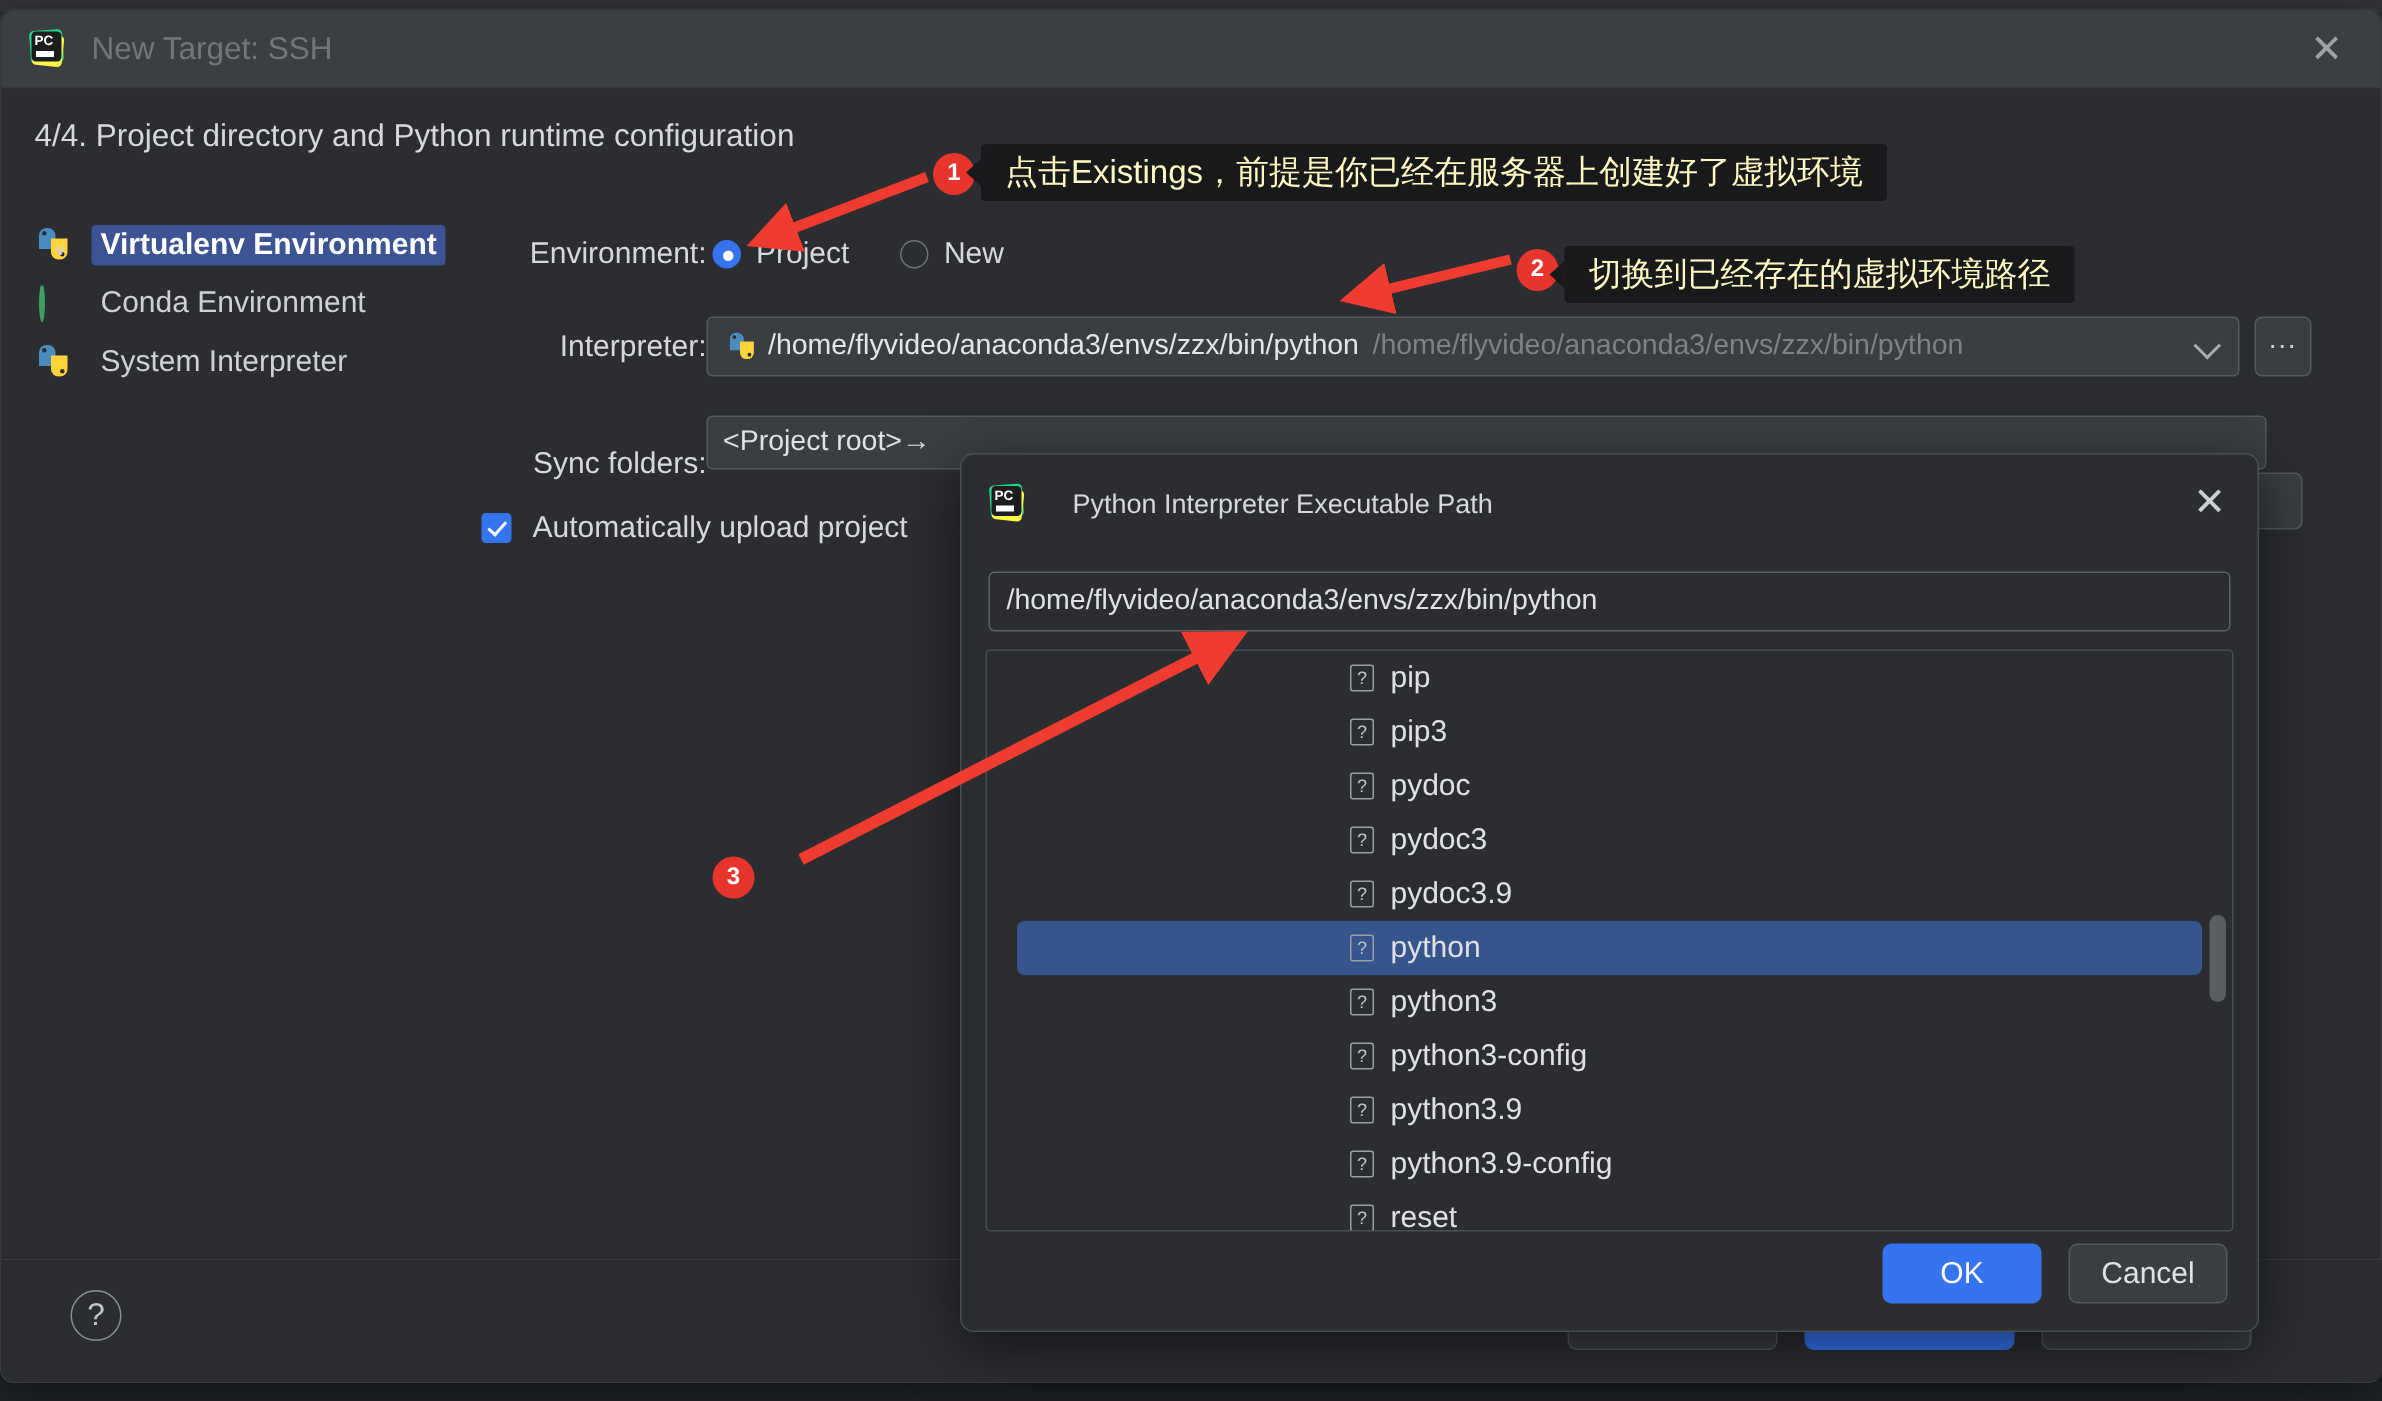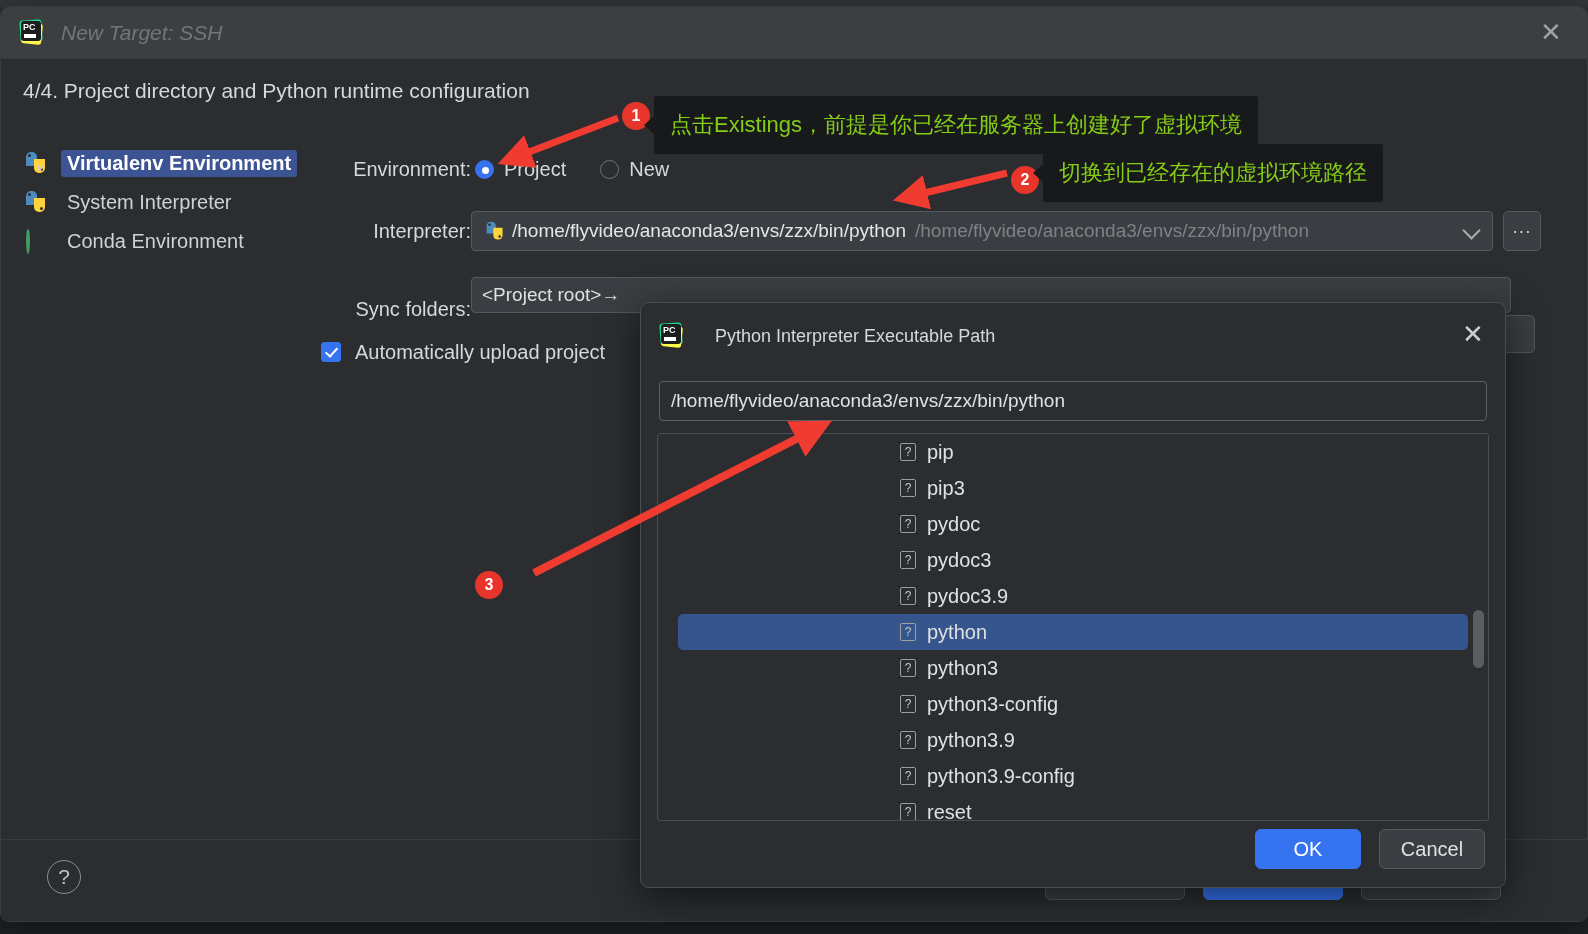--- a/index.html
+++ b/index.html
@@ -35,21 +35,21 @@
   }
   .pc-icon {
     width: 26px; height: 26px; position: relative; flex: none; margin-right: 16px;
   }
   .pc-icon .g1 { position:absolute; left:1px; top:0px; width:22px; height:22px; background:#21d789; border-radius:3px; transform: rotate(-4deg);}
   .pc-icon .g2 { position:absolute; left:3px; top:3px; width:20px; height:21px; background:#fcf84a; border-radius:3px; transform: rotate(6deg);}
   .pc-icon .g3 { position:absolute; left:2px; top:1px; width:20px; height:20px; background:#1b1d1f; border-radius:3px;}
   .pc-icon .lbl { position:absolute; left:4px; top:2px; font-size:9px; color:#fff; font-weight:bold; font-family:"Liberation Sans",sans-serif;}
   .pc-icon .bar { position:absolute; left:5px; top:14px; width:12px; height:4px; background:#fff;}
   .wizard-title {
-    font-size: 21px; color: #72757a; font-style: italic;
+    font-size: 21px; color: #72757a;
   }
   .win-close {
     position: absolute; right: 22px; top: 12px;
     width: 28px; height: 28px; color: #9ea1a6; font-size: 26px;
     line-height: 26px; text-align: center; font-weight: 300; cursor: default;
   }
 
   .step-heading {
     position: absolute; left: 22px; top: 72px;
     font-size: 21px; color: #d6d8da;
@@ -204,22 +204,22 @@
   }
   .mbtn.primary { background: #3573f0; border-color: #3573f0; color: #fff; }
 
   
   .anno-badge {
     position: absolute; width: 28px; height: 28px; border-radius: 50%;
     background: #e8352c; color: #fff; font-size: 16px; font-weight: bold;
     display:flex; align-items:center; justify-content:center; z-index: 60;
   }
   .anno-box {
-    position: absolute; background: #18191b; color: #84cc16;
-    font-size: 22px; padding: 14px 16px; border-radius: 3px; z-index: 60;
+    position: absolute; background: #18191b; color: #fef9c3;
+    font-size: 22px; padding: 4px 16px; border-radius: 3px; z-index: 60;
     white-space: nowrap;
   }
   .anno-box::before {
     content:""; position:absolute; left:-10px; top: 50%; margin-top:-9px;
     border-top: 9px solid transparent; border-bottom: 9px solid transparent;
     border-right: 10px solid #18191b;
   }
   svg.arrows { position:absolute; left:0; top:0; width:1588px; height:934px; z-index:55; pointer-events:none; }
 </style>
 </head>
@@ -247,28 +247,28 @@
 
     <div class="sidebar">
       <div class="side-item selected">
         <span class="side-ico">
           <span class="pyico"><span class="blue"></span><span class="yel"></span><span class="d1"></span><span class="d2"></span></span>
           <span class="vbadge">v</span>
         </span>
         <span class="s-label">Virtualenv Environment</span>
       </div>
       <div class="side-item">
+        <span class="side-ico"><span class="condaico"></span></span>
+        <span class="s-label">Conda Environment</span>
+      </div>
+      <div class="side-item">
         <span class="side-ico">
           <span class="pyico"><span class="blue"></span><span class="yel"></span><span class="d1"></span><span class="d2"></span></span>
         </span>
         <span class="s-label">System Interpreter</span>
-      </div>
-      <div class="side-item">
-        <span class="side-ico"><span class="condaico"></span></span>
-        <span class="s-label">Conda Environment</span>
       </div>
     </div>
 
     <div class="form">
 
       <div class="row row-env">
         <span class="flabel">Environment:</span>
         <span class="radio-grp">
           <span class="radio">
             <span class="rdot on"></span>
@@ -402,17 +402,17 @@
     </defs>
     <line x1="618" y1="118" x2="516" y2="157" stroke="#f03b30" stroke-width="7" marker-end="url(#ah)"></line>
     <line x1="1007" y1="173" x2="912" y2="196" stroke="#f03b30" stroke-width="7" marker-end="url(#ah)"></line>
     <line x1="534" y1="573" x2="812" y2="431" stroke="#f03b30" stroke-width="8" marker-end="url(#ah)"></line>
   </svg>
 
   <div class="anno-badge" style="left:622px; top:102px;">1</div>
   <div class="anno-box" style="left:654px; top:96px;">点击Existings，前提是你已经在服务器上创建好了虚拟环境</div>
 
   <div class="anno-badge" style="left:1011px; top:166px;">2</div>
-  <div class="anno-box" style="left:1043px; top:144px;">切换到已经存在的虚拟环境路径</div>
+  <div class="anno-box" style="left:1043px; top:164px;">切换到已经存在的虚拟环境路径</div>
 
   <div class="anno-badge" style="left:475px; top:571px;">3</div>
 
 </div>
 
 </body></html>

